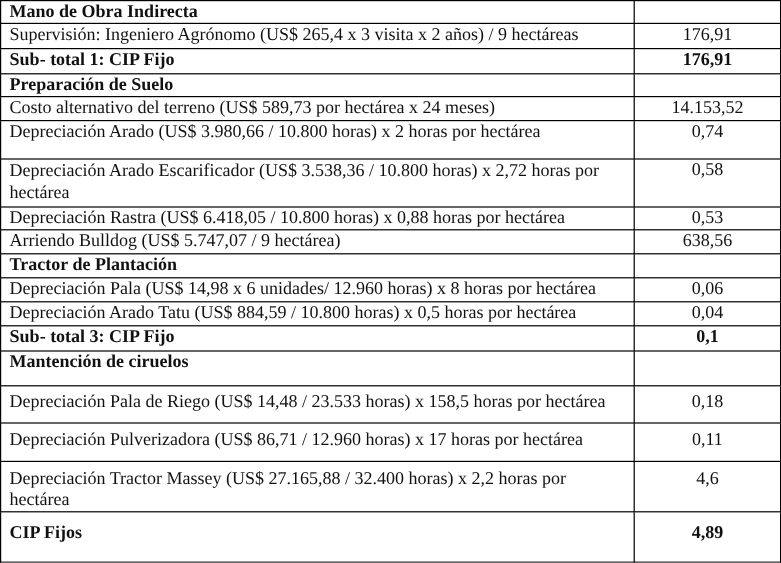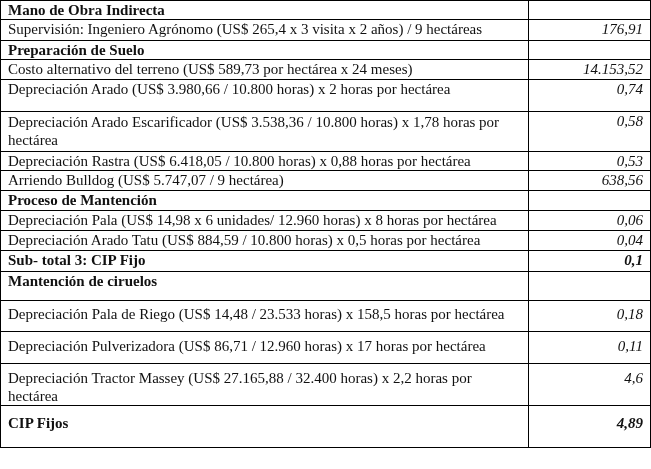--- a/index.html
+++ b/index.html
@@ -12,63 +12,67 @@
     font-size: 15px;
     color: #111;
     line-height: 18px;
   }
   table.cost td {
     border: 1px solid #000;
     padding: 0 7px;
     vertical-align: top;
   }
   td.desc { width: 513px; }
-  td.val { text-align: right; font-style: italic; }
+  td.val { text-align: center; }
   tr.bold td { font-weight: bold; }
   td.vmid { vertical-align: middle; }
 </style>
 </head>
 <body>
 
 <table class="cost">
   <tbody>
     <tr class="bold" style="height:19px">
       <td class="desc">Mano de Obra Indirecta</td>
       <td class="val"></td>
     </tr>
     <tr style="height:21px">
       <td class="desc">Supervisión: Ingeniero Agrónomo (US$ 265,4 x 3 visita x 2 años) / 9 hectáreas</td>
       <td class="val">176,91</td>
     </tr>
+    <tr class="bold" style="height:21px">
+      <td class="desc">Sub- total 1: CIP Fijo</td>
+      <td class="val">176,91</td>
+    </tr>
     <tr class="bold" style="height:19px">
       <td class="desc">Preparación de Suelo</td>
       <td class="val"></td>
     </tr>
     <tr style="height:20px">
       <td class="desc">Costo alternativo del terreno (US$ 589,73 por hectárea x 24 meses)</td>
       <td class="val">14.153,52</td>
     </tr>
     <tr style="height:32px">
       <td class="desc">Depreciación Arado (US$ 3.980,66 / 10.800 horas) x 2 horas por hectárea</td>
       <td class="val">0,74</td>
     </tr>
     <tr style="height:40px">
-      <td class="desc" style="padding-top:1px">Depreciación Arado Escarificador (US$ 3.538,36 / 10.800 horas) x 1,78 horas por hectárea</td>
+      <td class="desc" style="padding-top:1px">Depreciación Arado Escarificador (US$ 3.538,36 / 10.800 horas) x 2,72 horas por hectárea</td>
       <td class="val vmid">0,58</td>
     </tr>
     <tr style="height:19px">
       <td class="desc">Depreciación Rastra (US$ 6.418,05 / 10.800 horas) x 0,88 horas por hectárea</td>
       <td class="val">0,53</td>
     </tr>
     <tr style="height:20px">
       <td class="desc">Arriendo Bulldog (US$ 5.747,07 / 9 hectárea)</td>
       <td class="val">638,56</td>
     </tr>
     <tr class="bold" style="height:20px">
-      <td class="desc">Proceso de Mantención</td>
+      <td class="desc">Tractor de Plantación</td>
       <td class="val"></td>
     </tr>
     <tr style="height:20px">
       <td class="desc">Depreciación Pala (US$ 14,98 x 6 unidades/ 12.960 horas) x 8 horas por hectárea</td>
       <td class="val">0,06</td>
     </tr>
     <tr style="height:20px">
       <td class="desc">Depreciación Arado Tatu (US$ 884,59 / 10.800 horas) x 0,5 horas por hectárea</td>
       <td class="val">0,04</td>
     </tr>

